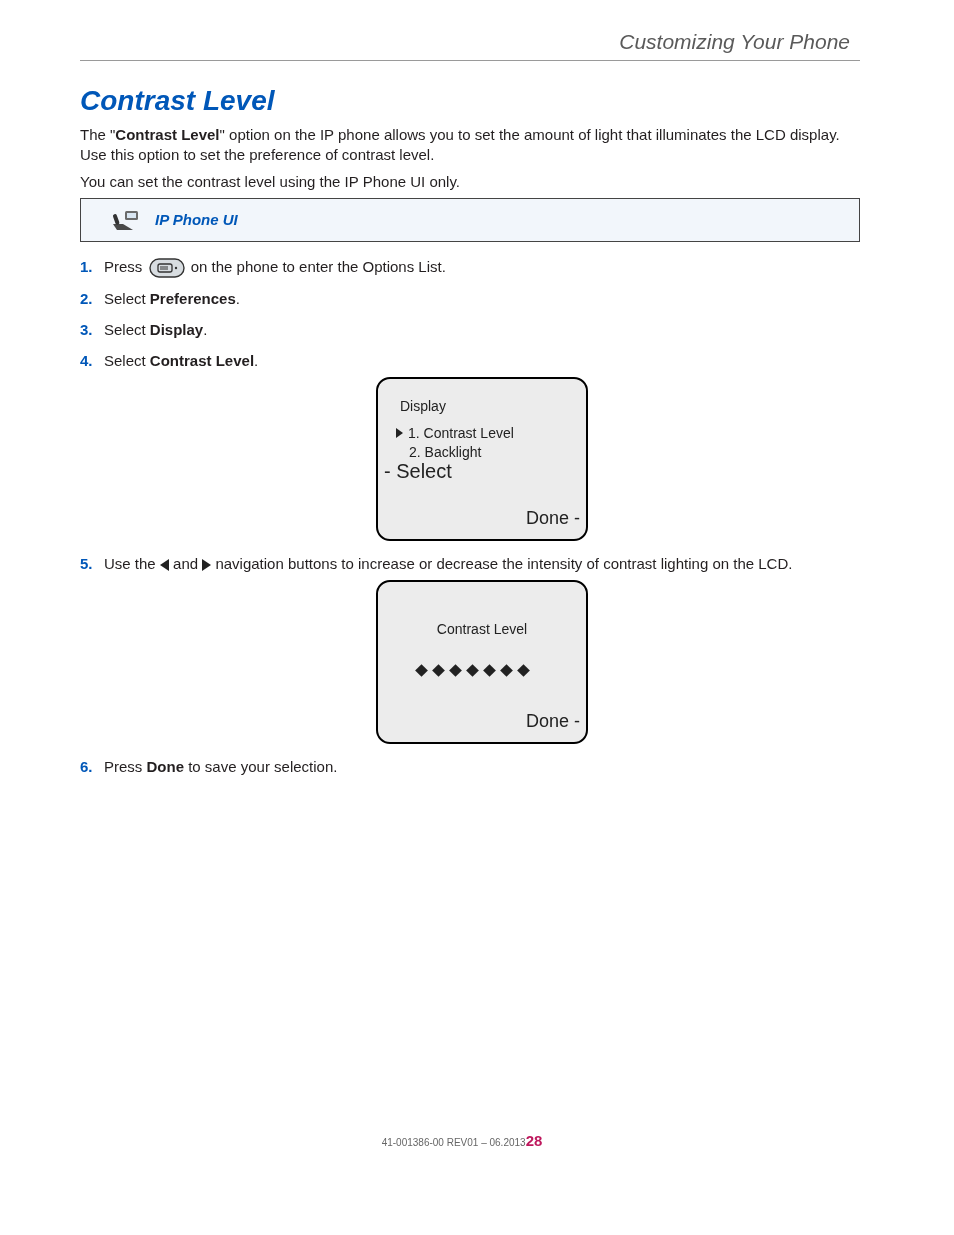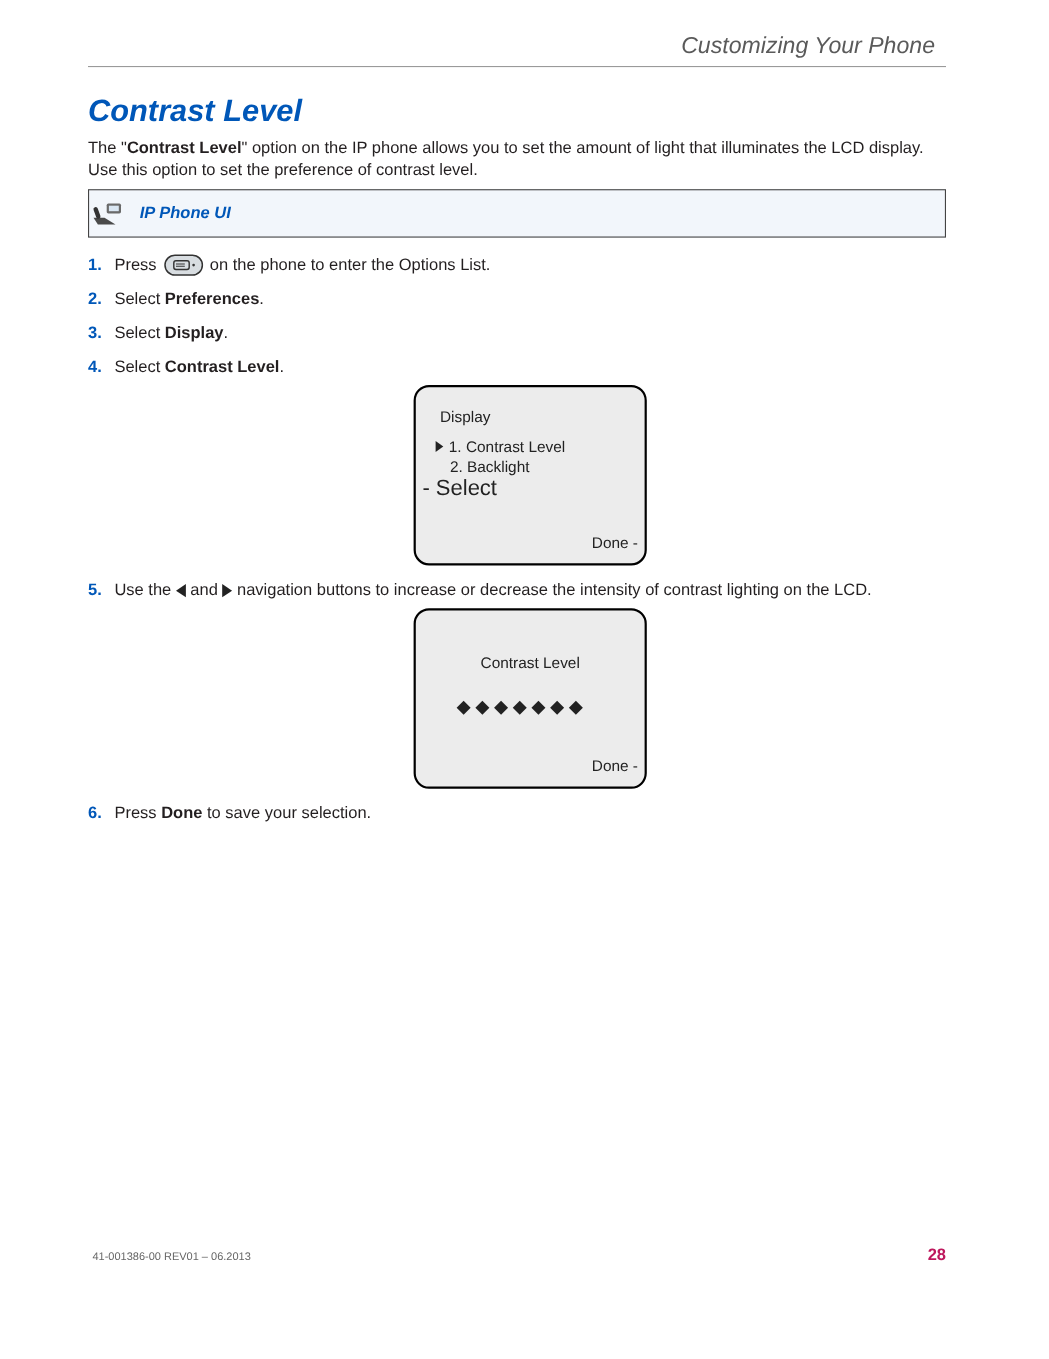--- a/index.html
+++ b/index.html
@@ -50,21 +50,21 @@
     color: #6b6b6b;
     font-size: 16px;
     margin: 18px 0 8px 0;
   }
   .ui-box {
     border: 1px solid #444;
     background: #f2f6fb;
     display: flex;
     align-items: center;
     height: 42px;
-    padding-left: 2px;
+    padding-left: 30px;
     gap: 14px;
     margin-bottom: 14px;
   }
   .ui-box .label {
     color: #0057b8;
     font-weight: 700;
     font-style: italic;
     font-size: 15px;
   }
   .phone-icon {
@@ -134,21 +134,21 @@
   .lcd .sel {
     position:absolute;
     left:6px;
     bottom:54px;
     font-size:20px;
   }
   .lcd .done {
     position:absolute;
     right:6px;
     bottom:8px;
-    font-size:14px;
+    font-size:18px;
   }
   .lcd2-title {
     text-align:center;
     margin: 20px 0 24px 0;
   }
   .diamond-row {
     display:flex;
     gap:2px;
     padding-left: 28px;
   }
@@ -163,24 +163,24 @@
     vertical-align:middle;
     width:0;height:0;
     border-top:6px solid transparent;
     border-bottom:6px solid transparent;
   }
   .nav-left { border-right:9px solid #222; }
   .nav-right { border-left:9px solid #222; }
   .footer {
     position:absolute;
     bottom:86px;
-    left:84px;
+    left:64px;
     right:80px;
     display:flex;
-    justify-content:space-between;
+    justify-content:center;
     align-items:baseline;
     font-size:10px;
     color:#666;
   }
   .footer .pg {
     font-size:15px;
     font-weight:700;
     color:#be185d;
   }
   strong { font-weight:700; }
@@ -191,20 +191,21 @@
 <div class="page">
 
   <div class="running-head">Customizing Your Phone</div>
   <hr class="rule">
 
   <h1 class="h1">Contrast Level</h1>
 
   <p class="body-text">
     <span>The "</span><strong>Contrast Level</strong><span>" option on the IP phone allows you to set the amount of light that illuminates the LCD display. Use this option to set the preference of contrast level.</span>
   </p>
+  <p class="body-text">You can set the contrast level using the IP Phone UI only.</p>
 
 
   <div class="ui-box">
     <span class="phone-icon">
       <svg width="30" height="24" viewBox="0 0 30 24">
         <path d="M2 16 L12 16 L22 22 L6 22 Z" fill="#4a4a4a"></path>
         <rect x="14" y="3" width="13" height="9" rx="1.5" fill="#6a6a6a"></rect>
         <rect x="16" y="5" width="9" height="5" fill="#d9e6f2"></rect>
         <rect x="3" y="6" width="4" height="11" rx="2" transform="rotate(-20 5 11)" fill="#333"></rect>
       </svg>

